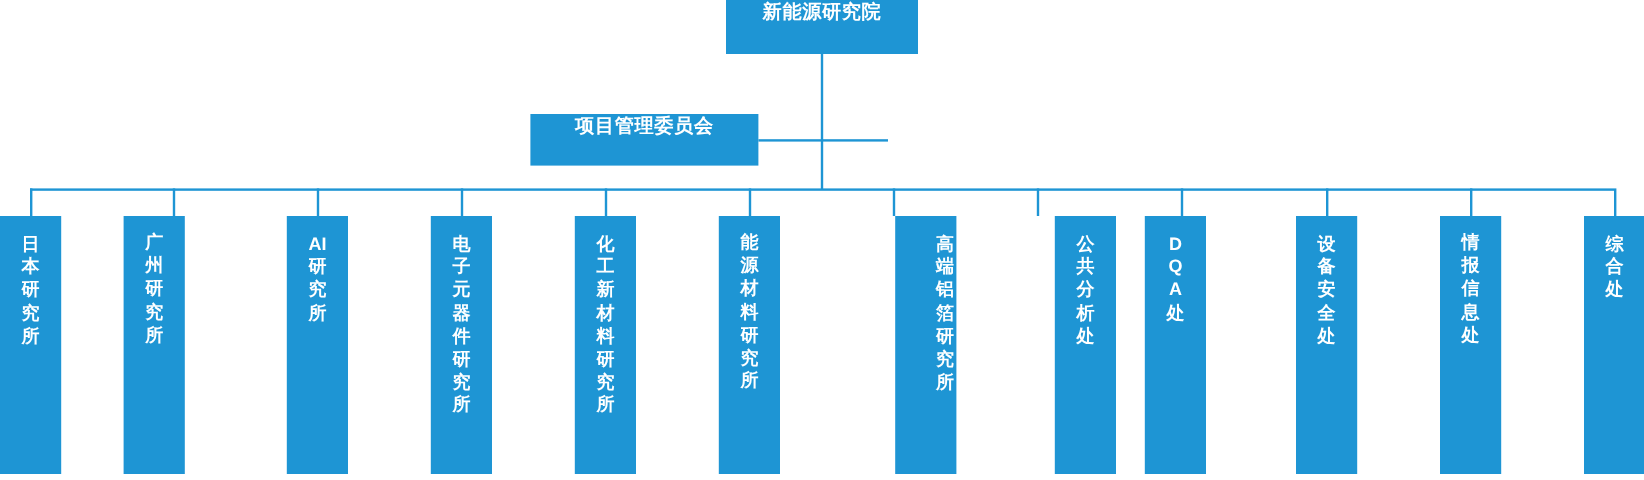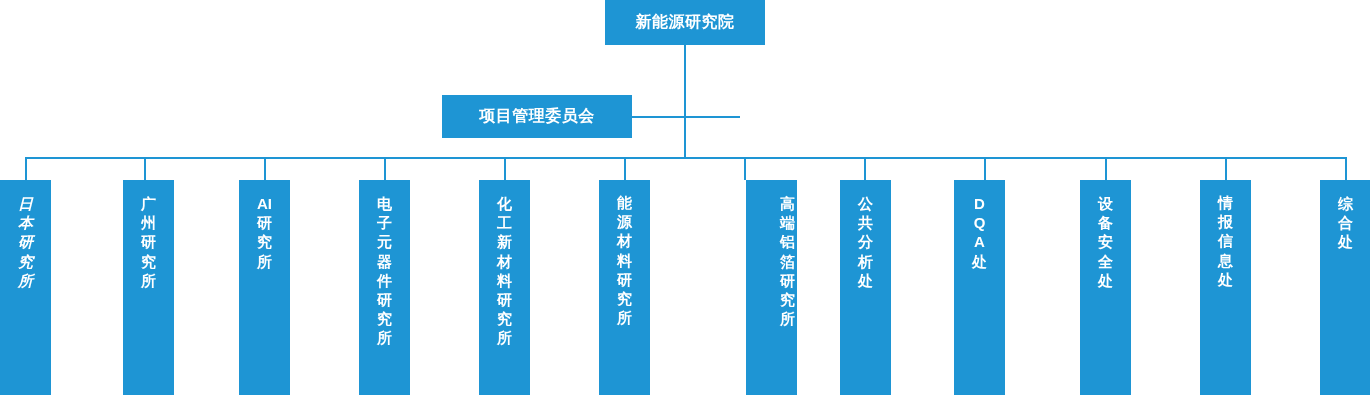--- a/index.html
+++ b/index.html
@@ -20,21 +20,21 @@
     overflow: hidden;
   }
 
   
   .node {
     position: absolute;
     background: #1e95d4;
     color: #ffffff;
     font-weight: bold;
     display: flex;
-    align-items: center;
+    align-items: flex-start;
     justify-content: center;
     box-sizing: border-box;
   }
 
   
   .node-root {
     left: 605px;
     top: 0px;
     width: 160px;
     height: 45px;
@@ -128,42 +128,42 @@
       <div class="line line-v drop" style="left: 623.5px;"></div>
       <div class="line line-v drop" style="left: 743.5px;"></div>
       <div class="line line-v drop" style="left: 863.5px;"></div>
       <div class="line line-v drop" style="left: 983.5px;"></div>
       <div class="line line-v drop" style="left: 1104.5px;"></div>
       <div class="line line-v drop" style="left: 1224.5px;"></div>
       <div class="line line-v drop" style="left: 1344.5px;"></div>
     </div>
 
   <div id="departments">
-      <div class="node node-l3" style="left: 0px; font-style: italic;">
+      <div class="node node-l3" style="left: 0px;">
         <span class="vlabel">日本研究所</span>
       </div>
-      <div class="node node-l3" style="left: 123px;">
+      <div class="node node-l3" style="left: 103px; font-family: Liberation Serif, serif;">
         <span class="vlabel">广州研究所</span>
       </div>
       <div class="node node-l3" style="left: 239px;">
         <span class="vlabel">AI研究所</span>
       </div>
       <div class="node node-l3" style="left: 359px;">
         <span class="vlabel">电子元器件研究所</span>
       </div>
       <div class="node node-l3" style="left: 479px;">
         <span class="vlabel">化工新材料研究所</span>
       </div>
       <div class="node node-l3" style="left: 599px; font-family: Liberation Serif, serif;">
         <span class="vlabel">能源材料研究所</span>
       </div>
       <div class="node node-l3" style="left: 746px; padding-left: 32px;">
         <span class="vlabel">高端铝箔研究所</span>
       </div>
-      <div class="node node-l3" style="left: 840px;">
+      <div class="node node-l3" style="left: 879px;">
         <span class="vlabel">公共分析处</span>
       </div>
       <div class="node node-l3" style="left: 954px;">
         <span class="vlabel">DQA处</span>
       </div>
       <div class="node node-l3" style="left: 1080px;">
         <span class="vlabel">设备安全处</span>
       </div>
       <div class="node node-l3" style="left: 1200px; font-family: Liberation Serif, serif;">
         <span class="vlabel">情报信息处</span>

